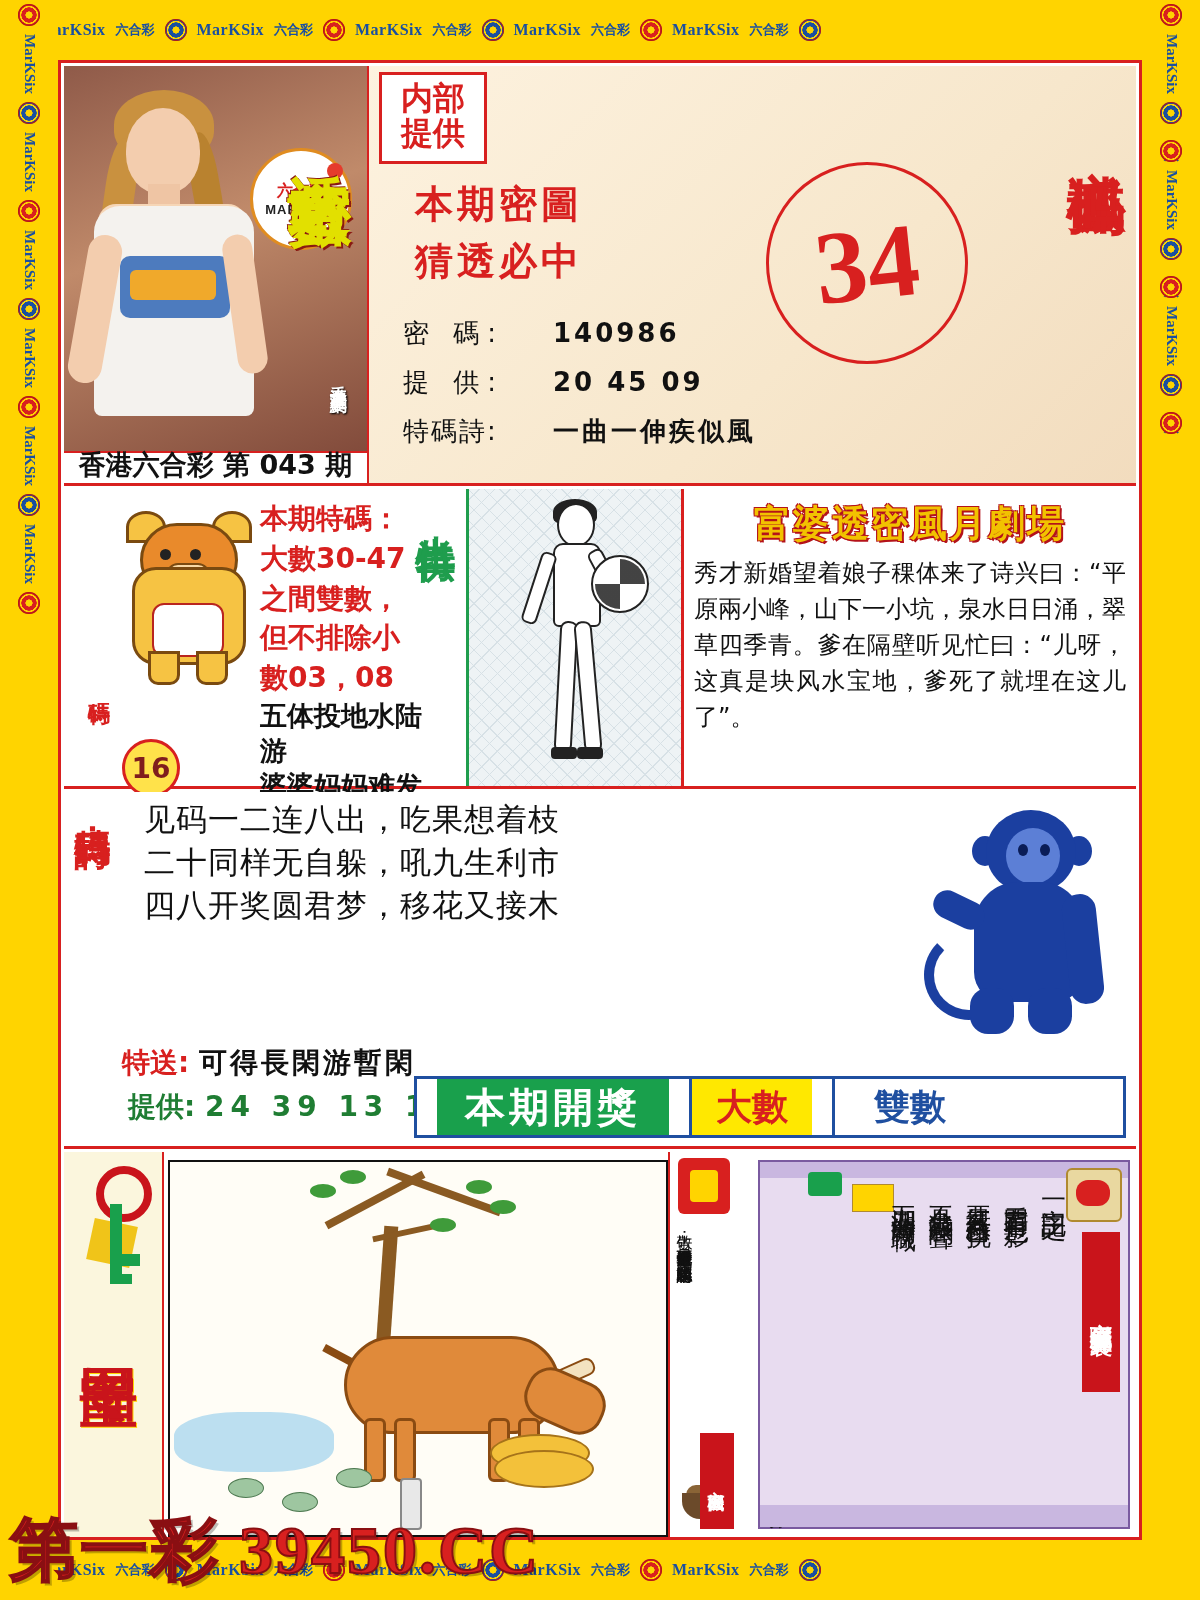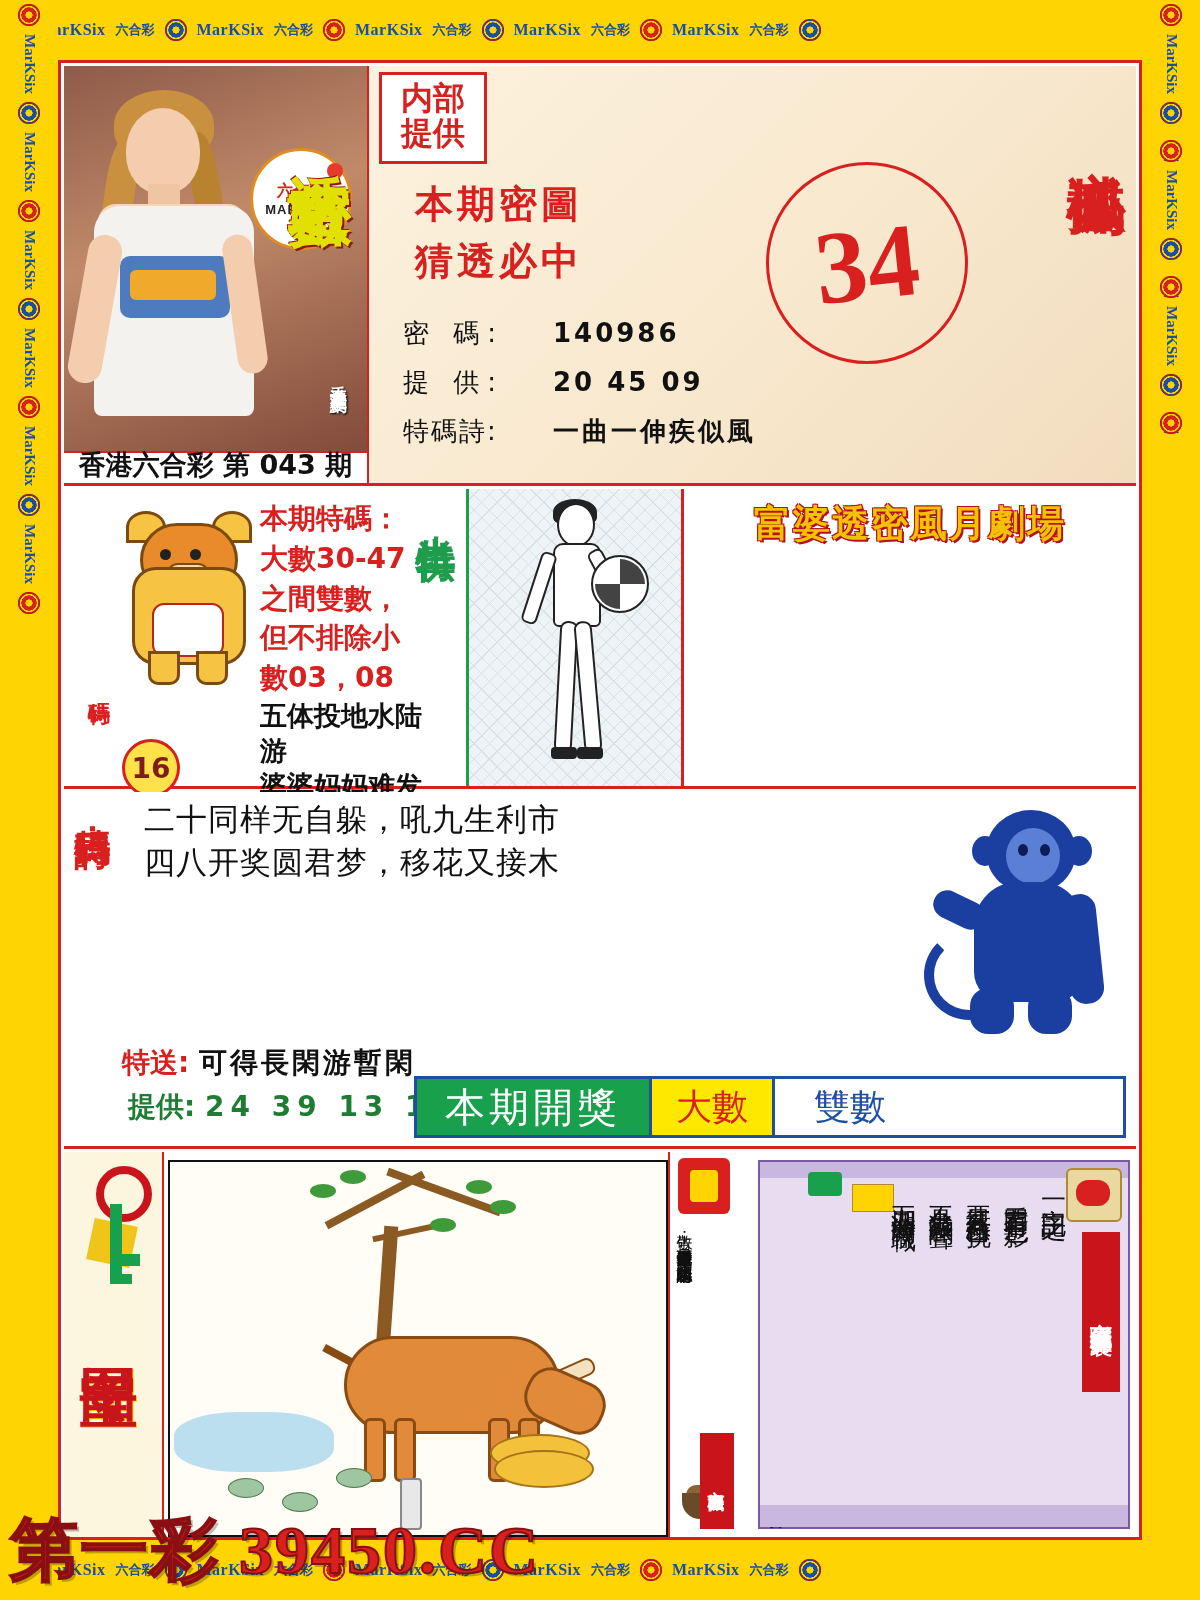--- a/index.html
+++ b/index.html
@@ -292,21 +292,21 @@
   .monkey .armR{position:absolute;left:150px;top:84px;width:34px;height:110px;border-radius:16px;background:#1b3fa0;transform:rotate(-6deg);}
   .monkey .legL{position:absolute;left:54px;top:178px;width:44px;height:46px;border-radius:18px;background:#1b3fa0;}
   .monkey .legR{position:absolute;left:112px;top:178px;width:44px;height:46px;border-radius:18px;background:#1b3fa0;}
   .monkey .tail{position:absolute;left:8px;top:120px;width:70px;height:70px;border:10px solid #1b3fa0;border-radius:50%;border-top-color:transparent;border-right-color:transparent;}
 
   .award-bar{
     position:absolute;left:350px;bottom:8px;width:712px;height:62px;
     border:3px solid #1f4fa0;display:flex;align-items:stretch;background:#fff;
     box-sizing:border-box;
   }
-  .award-bar .cell{display:flex;align-items:center;justify-content:center;font-family:"DejaVu Sans",sans-serif;font-weight:normal;}
+  .award-bar .cell{display:flex;align-items:center;justify-content:center;font-family:"DejaVu Sans",sans-serif;font-weight:bold;margin-left:20px;}
   .aw-title{width:232px;background:#19a04c;color:#fff;font-size:40px;letter-spacing:4px;}
   .aw-1{width:120px;background:#ffe800;color:#d8201f;font-size:36px;border-left:3px solid #1f4fa0;}
   .aw-2{width:150px;background:#fff;color:#1f4fa0;font-size:36px;border-left:3px solid #1f4fa0;}
 
   
   .row4{
     position:absolute;left:3px;top:1089px;width:1072px;height:385px;
     display:flex;background:#fff;box-sizing:border-box;
   }
   .xunbao{
@@ -599,30 +599,32 @@
         <div class="ball"></div>
         <div class="legL"></div>
           <div class="legR"></div>
         <div class="shoeL"></div>
           <div class="shoeR"></div>
       </div>
     </div>
 
     <div class="story-box">
       <div class="story-title">富婆透密風月劇場</div>
+      <div class="story-text">秀才新婚望着娘子稞体来了诗兴曰：“平原兩小峰，山下一小坑，泉水日日涌，翠草四季青。爹在隔壁听见忙曰：“儿呀，这真是块风水宝地，爹死了就埋在这儿了”。</div>
     </div>
   </div>
 
   <div class="row3">
 
 
     <div class="poem-box">
       <div class="poem-title">特碼詩曰：</div>
 
       <div class="poem-lines">
+        <div>见码一二连八出，吃果想着枝</div>
         <div>二十同样无自躲，吼九生利市</div>
         <div>四八开奖圆君梦，移花又接木</div>
       </div>
 
       <div class="tesong">
         <span class="lab">特送:</span>
         <span class="val">可得長閑游暫閑</span>
       </div>
 
       <div class="tigong2">

